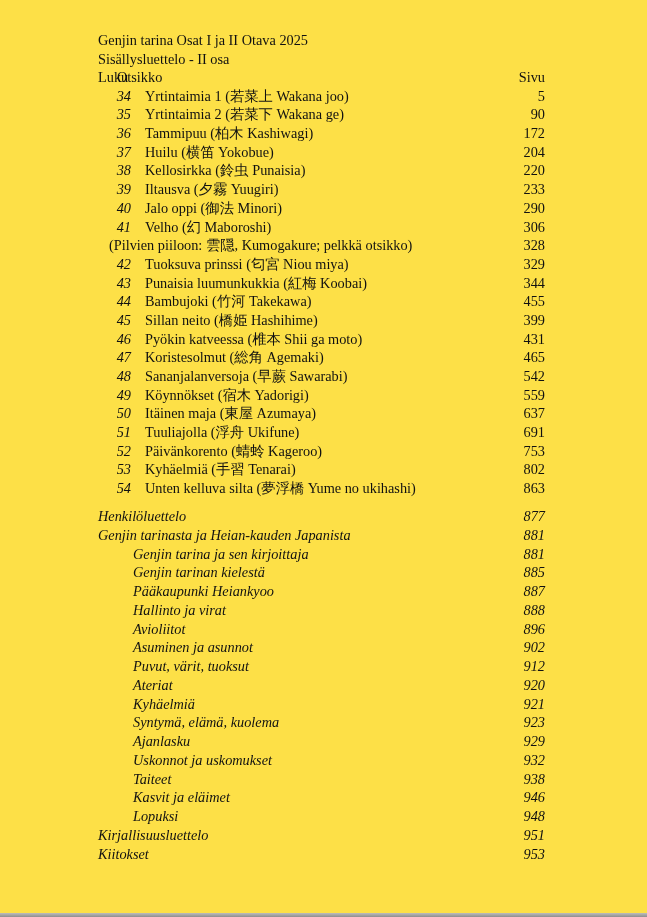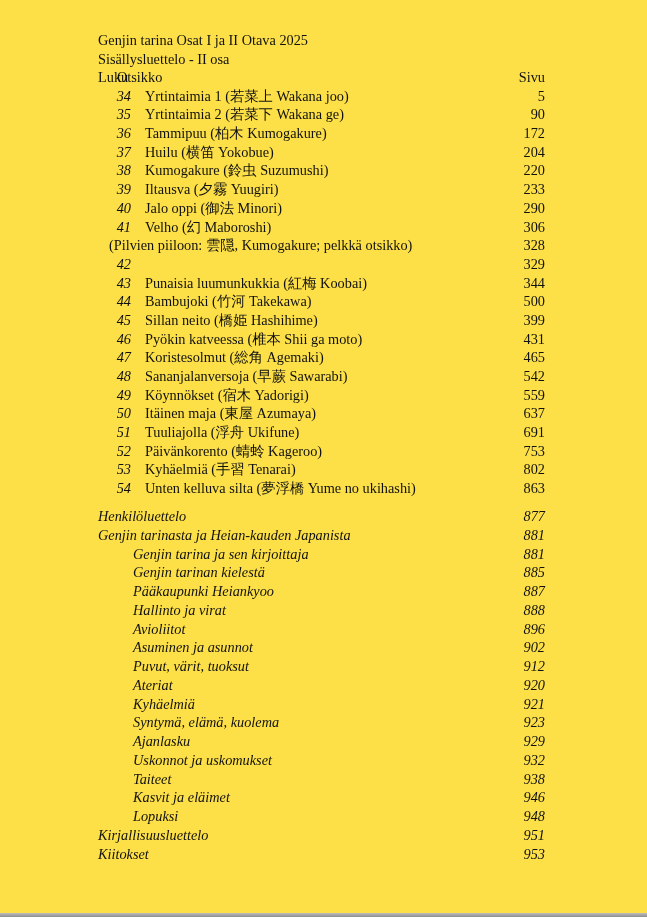--- a/index.html
+++ b/index.html
@@ -48,31 +48,31 @@
         <span class="title">Yrtintaimia 1 (若菜上 Wakana joo)</span>
         <span class="page-no">5</span>
       </div>
       <div class="row">
         <span class="num">35</span>
         <span class="title">Yrtintaimia 2 (若菜下 Wakana ge)</span>
         <span class="page-no">90</span>
       </div>
       <div class="row">
         <span class="num">36</span>
-        <span class="title">Tammipuu (柏木 Kumogakure)</span>
+        <span class="title">Tammipuu (柏木 Kashiwagi)</span>
         <span class="page-no">172</span>
       </div>
       <div class="row">
         <span class="num">37</span>
         <span class="title">Huilu (横笛 Yokobue)</span>
         <span class="page-no">204</span>
       </div>
       <div class="row">
         <span class="num">38</span>
-        <span class="title">Kumogakure (鈴虫 Suzumushi)</span>
+        <span class="title">Kellosirkka (鈴虫 Punaisia)</span>
         <span class="page-no">220</span>
       </div>
       <div class="row">
         <span class="num">39</span>
         <span class="title">Iltausva (夕霧 Yuugiri)</span>
         <span class="page-no">233</span>
       </div>
       <div class="row">
         <span class="num">40</span>
         <span class="title">Jalo oppi (御法 Minori)</span>
@@ -83,31 +83,32 @@
         <span class="title">Velho (幻 Maboroshi)</span>
         <span class="page-no">306</span>
       </div>
       <div class="row special">
         <span class="num"></span>
         <span class="title">(Pilvien piiloon: 雲隠, Kumogakure; pelkkä otsikko)</span>
         <span class="page-no">328</span>
       </div>
       <div class="row">
         <span class="num">42</span>
+        <span class="title">Tuoksuva prinssi (匂宮 Niou miya)</span>
         <span class="page-no">329</span>
       </div>
       <div class="row">
         <span class="num">43</span>
         <span class="title">Punaisia luumunkukkia (紅梅 Koobai)</span>
         <span class="page-no">344</span>
       </div>
       <div class="row">
         <span class="num">44</span>
         <span class="title">Bambujoki (竹河 Takekawa)</span>
-        <span class="page-no">500</span>
+        <span class="page-no">455</span>
       </div>
       <div class="row">
         <span class="num">45</span>
         <span class="title">Sillan neito (橋姫 Hashihime)</span>
         <span class="page-no">399</span>
       </div>
       <div class="row">
         <span class="num">46</span>
         <span class="title">Pyökin katveessa (椎本 Shii ga moto)</span>
         <span class="page-no">431</span>

